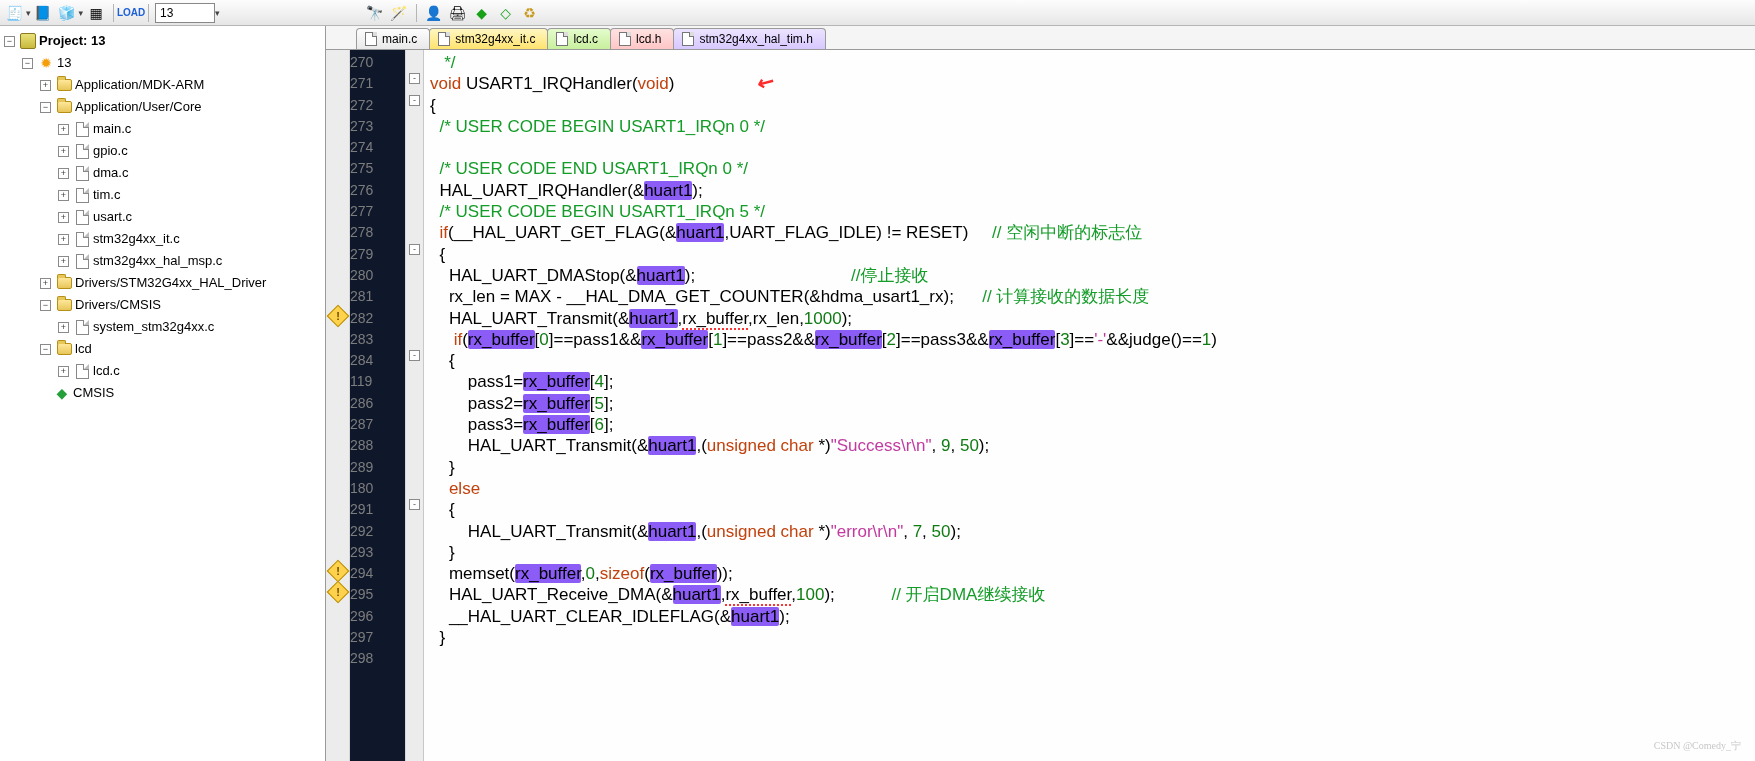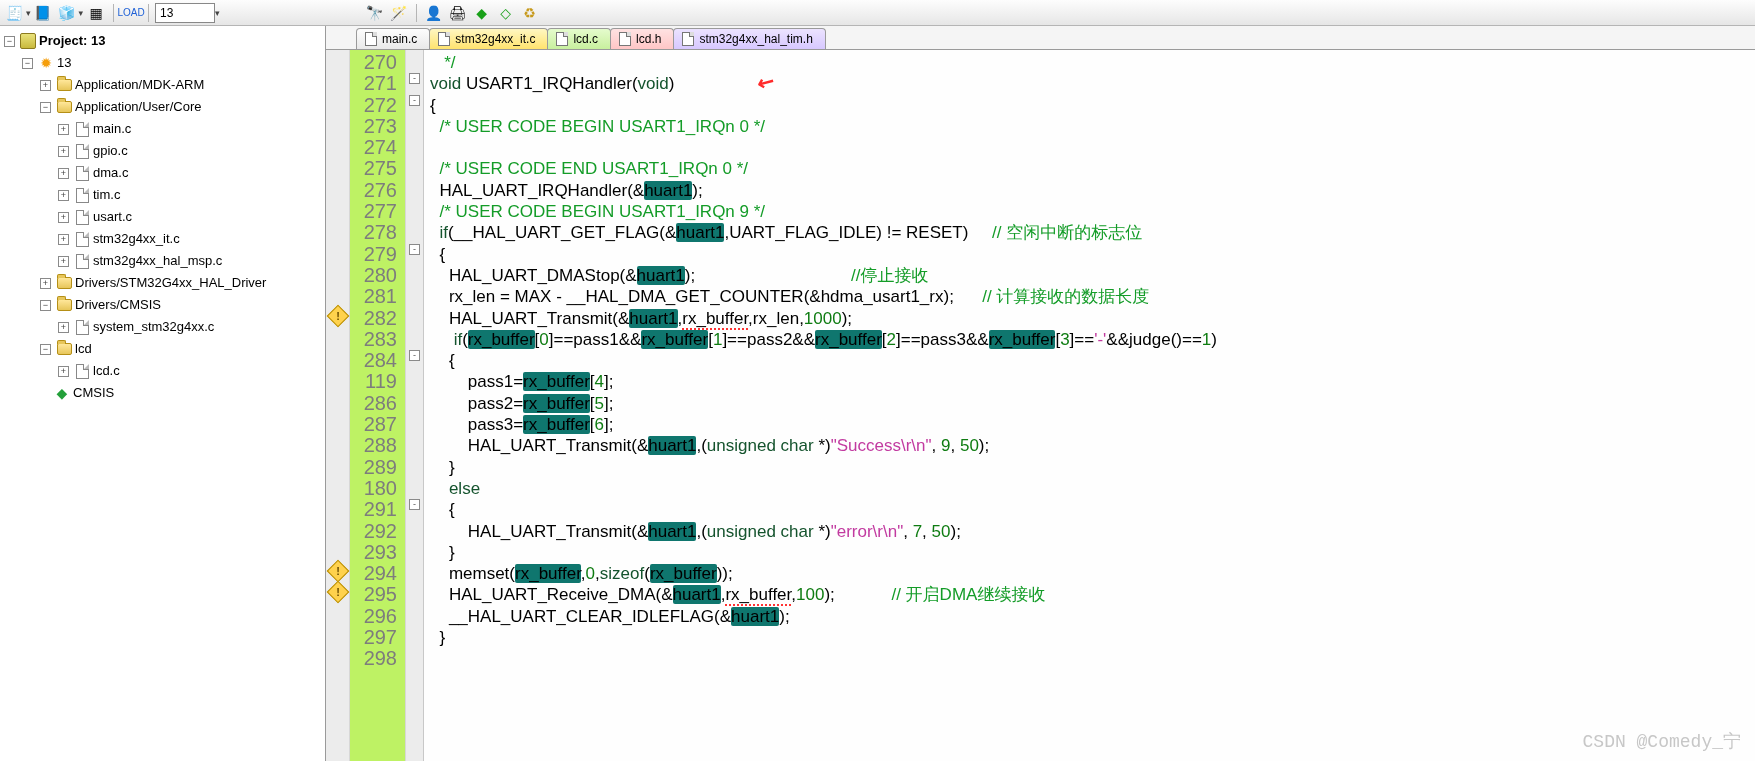--- a/index.html
+++ b/index.html
@@ -36,46 +36,46 @@
   .tab.active{background:linear-gradient(#fff7c2,#ffe36e);z-index:2}
   .tab.green{background:linear-gradient(#e5fbcd,#c8f09e)}
   .tab.pink{background:linear-gradient(#ffe2e2,#ffc6c6)}
   .tab.purple{background:linear-gradient(#ece3ff,#d7c8ff)}
   .tab .ticon{width:12px;height:14px;background:#fff;border:1px solid #777;position:relative}
   .tab .ticon::before{content:"";position:absolute;right:-1px;top:-1px;width:4px;height:4px;background:#ddd;border-left:1px solid #777;border-bottom:1px solid #777}
   .code{flex:1;display:flex;overflow:hidden;background:#fefefe;font-family:Consolas,"Courier New",monospace;font-size:17px}
   .markcol{width:24px;background:#ececec;border-right:1px solid #d7d7d7;padding-top:2px}
   .markcol .warn{width:16px;height:16px;margin:0 auto;background:#ffd24d;border:1px solid #b58a00;transform:rotate(45deg);position:relative}
   .markcol .warn::after{content:"!";position:absolute;left:0;top:0;width:100%;text-align:center;transform:rotate(-45deg);font-size:11px;font-weight:bold;color:#6b4e00;line-height:14px}
-  .gut{width:56px;background:#bef264;color:#7d7d7d;text-align:right;padding:2px 8px 0 0;border-right:1px solid #d7d7d7;font-size:20px;user-select:none}
+  .gut{width:56px;background:#0f172a;color:#7d7d7d;padding:2px 8px 0 0;border-right:1px solid #d7d7d7;font-size:14px;user-select:none}
   .foldcol{width:18px;background:#ececec;border-right:1px solid #c8c8c8;padding-top:2px}
   .foldcol .fb{width:11px;height:11px;border:1px solid #8a8a8a;background:#fff;margin:0 auto;font-size:9px;line-height:9px;text-align:center;color:#555}
   .src{flex:1;padding:2px 0 0 6px;white-space:pre;overflow:auto;line-height:21.3px}
   .gut div,.foldcol div,.markcol div{height:21.3px;line-height:21.3px}
-  .kw{color:#14532d}
+  .kw{color:#c2410c}
   .cm{color:#149c28}
   .cm2{color:#149c28}
   .num{color:#0f7c12}
   .str{color:#c23aa0}
-  .hl{background:#0f766e;border-radius:2px}
+  .hl{background:#8b5cf6;border-radius:2px}
   .err{border-bottom:2px dotted #ff3333}
-  .watermark{position:absolute;right:14px;bottom:8px;color:#c7c7c7;font-size:18px;font-family:Liberation Mono, monospace}
+  .watermark{position:absolute;right:14px;bottom:8px;color:#c7c7c7;font-size:10px;font-family:Liberation Serif, serif}
 </style>
 </head>
 <body>
 
 <div class="toolbar">
   <span class="tbbtn">🧾</span>
     <span class="tbdrop">▾</span>
   <span class="tbbtn">📘</span>
   <span class="tbbtn">🧊</span>
     <span class="tbdrop">▾</span>
   <span class="tbbtn">▦</span>
   <span class="tbsep"></span>
-  <span class="tbbtn" style="color:#1e60d6;font-weight:normal;font-size:10px">LOAD<br></span>
+  <span class="tbbtn" style="color:#1e60d6;font-weight:bold;font-size:10px">LOAD<br></span>
   <span class="tbsep"></span>
   <input class="tbinput" value="13" style="">
   <span class="tbdrop">▾</span>
   <div style="flex:0 0 140px"></div>
   <span class="tbbtn">🔭</span>
   <span class="tbbtn">🪄</span>
   <span class="tbsep"></span>
   <span class="tbbtn">👤</span>
   <span class="tbbtn">🖨</span>
   <span class="tbbtn" style="color:#19a019">◆</span>
@@ -286,21 +286,21 @@
           <div></div>
           <div></div>
         </div>
       <div class="src" id="src">   <span class="cm">*/</span>
 <span class="kw">void</span> USART1_IRQHandler(<span class="kw">void</span>)
 {
   <span class="cm">/* USER CODE BEGIN USART1_IRQn 0 */</span>
 
   <span class="cm">/* USER CODE END USART1_IRQn 0 */</span>
   HAL_UART_IRQHandler(&amp;<span class="hl">huart1</span>);
-  <span class="cm">/* USER CODE BEGIN USART1_IRQn 9 */</span>
+  <span class="cm">/* USER CODE BEGIN USART1_IRQn 5 */</span>
   <span class="kw">if</span>(__HAL_UART_GET_FLAG(&amp;<span class="hl">huart1</span>,UART_FLAG_IDLE) != RESET)     <span class="cm2">// 空闲中断的标志位</span>
   {
     HAL_UART_DMAStop(&amp;<span class="hl">huart1</span>);                                 <span class="cm2">//停止接收</span>
     rx_len = MAX - __HAL_DMA_GET_COUNTER(&amp;hdma_usart1_rx);      <span class="cm2">// 计算接收的数据长度</span>
     HAL_UART_Transmit(&amp;<span class="hl">huart1</span>,<span class="err">rx_buffer</span>,rx_len,<span class="num">1000</span>);
      <span class="kw">if</span>(<span class="hl">rx_buffer</span>[<span class="num">0</span>]==pass1&amp;&amp;<span class="hl">rx_buffer</span>[<span class="num">1</span>]==pass2&amp;&amp;<span class="hl">rx_buffer</span>[<span class="num">2</span>]==pass3&amp;&amp;<span class="hl">rx_buffer</span>[<span class="num">3</span>]==<span class="str">'-'</span>&amp;&amp;judge()==<span class="num">1</span>)
     {
         pass1=<span class="hl">rx_buffer</span>[<span class="num">4</span>];
         pass2=<span class="hl">rx_buffer</span>[<span class="num">5</span>];
         pass3=<span class="hl">rx_buffer</span>[<span class="num">6</span>];

